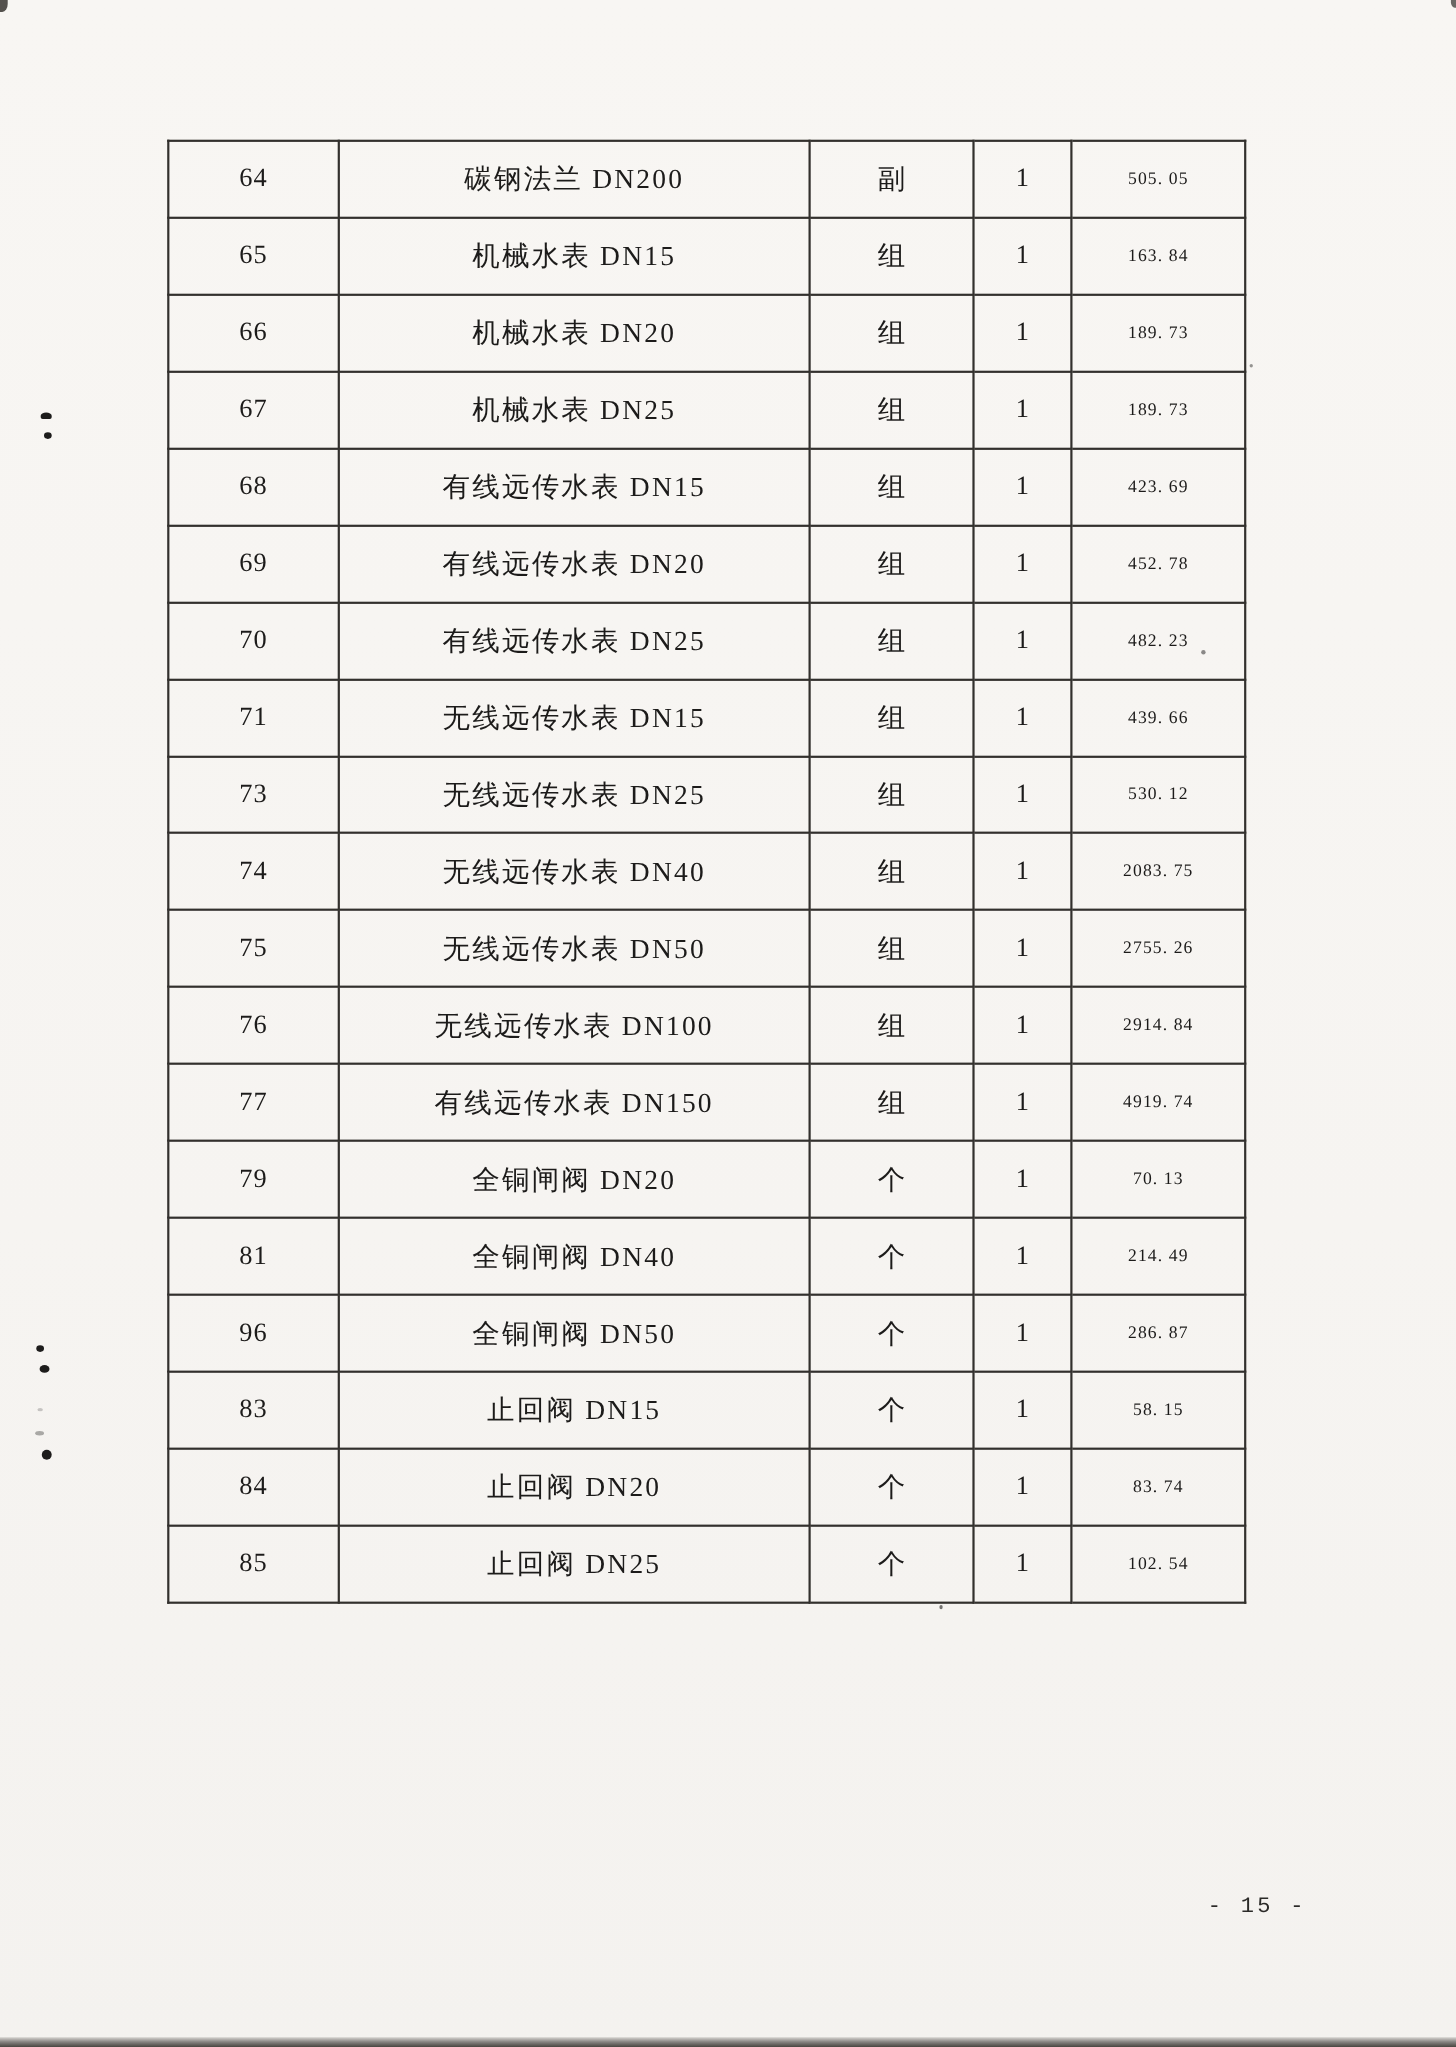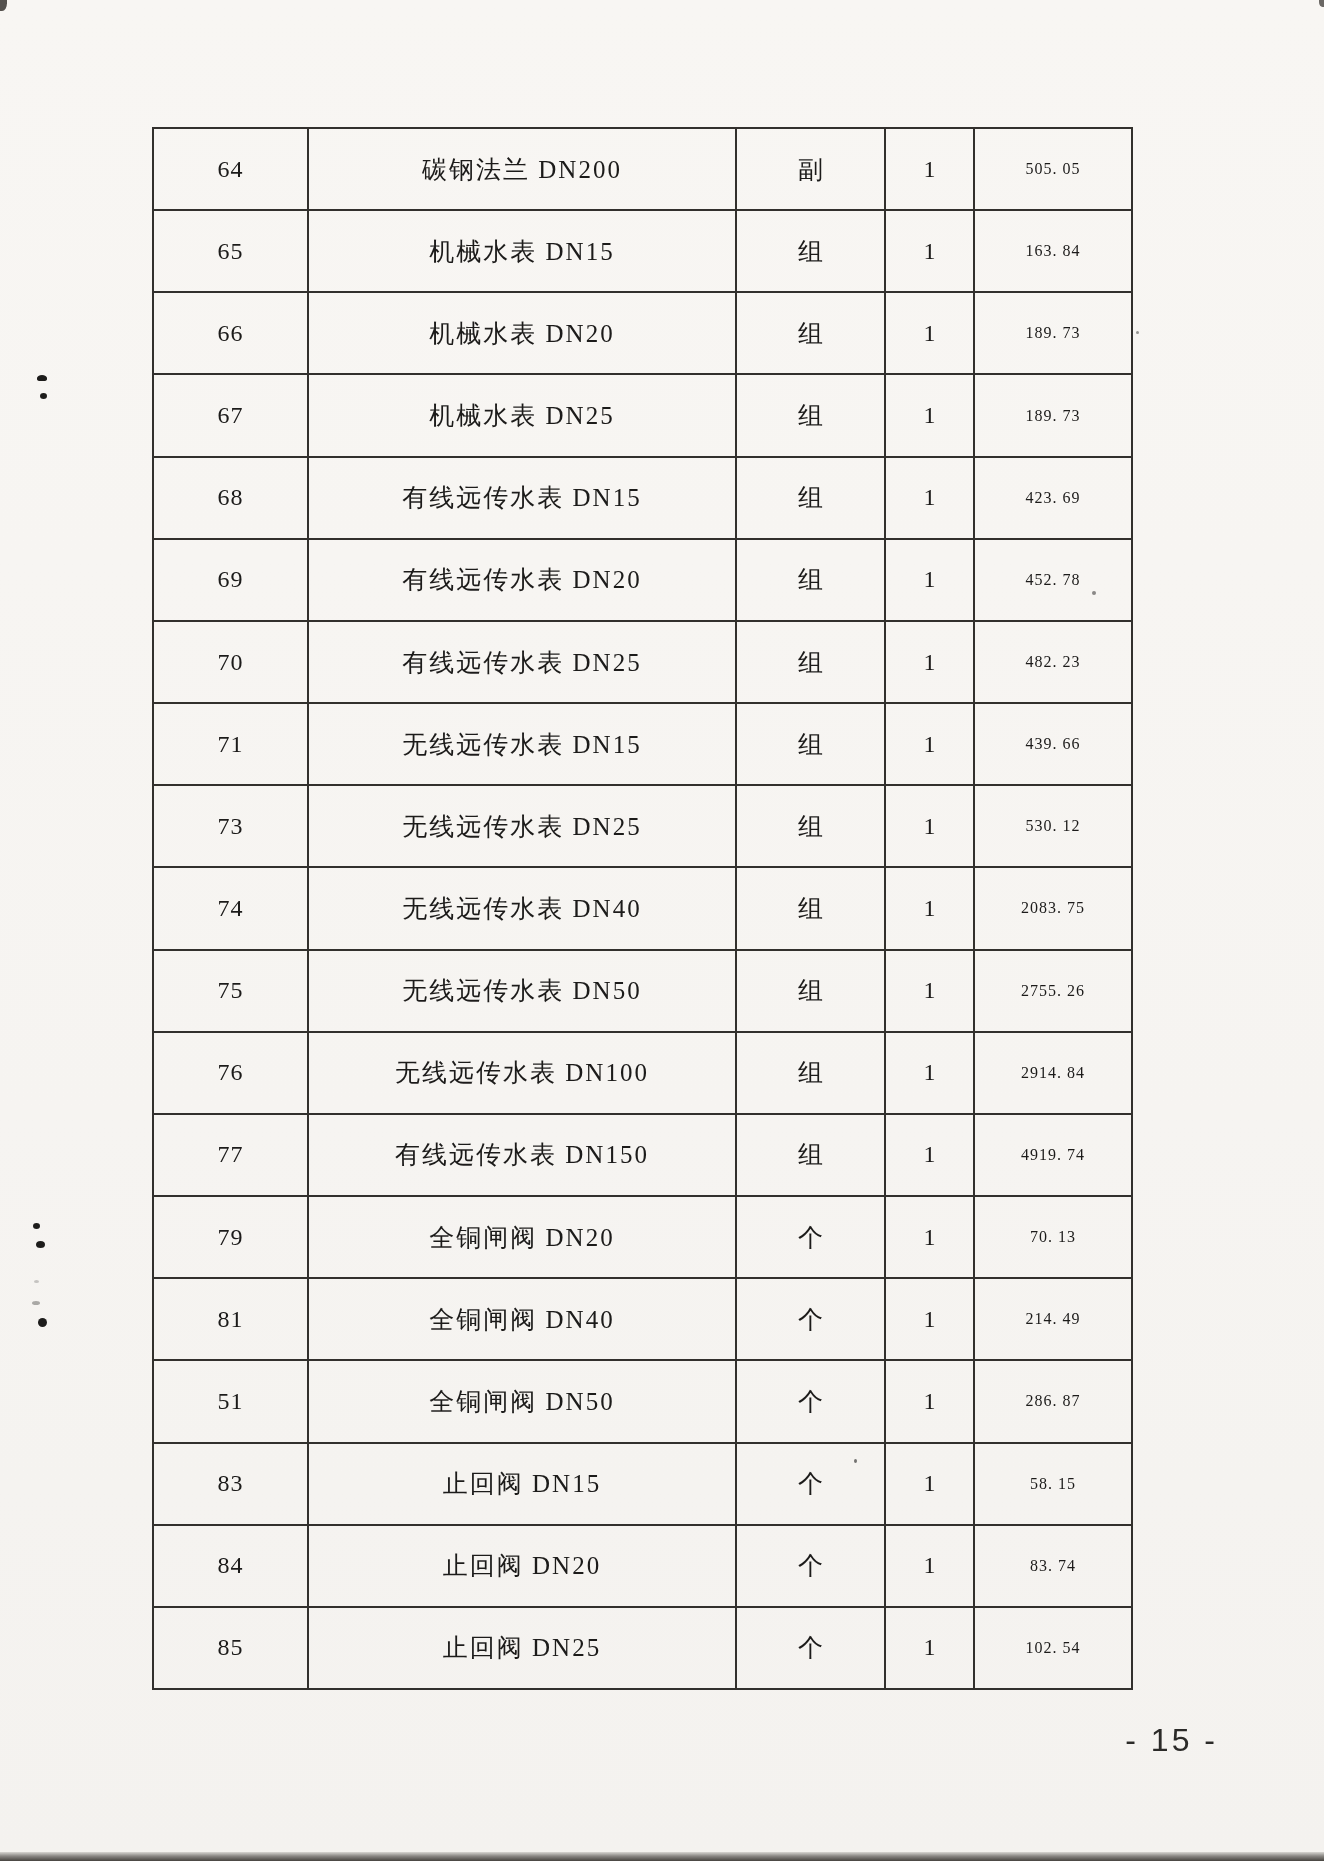--- a/index.html
+++ b/index.html
@@ -17,21 +17,21 @@
     inset: 0;
     width: 1324px;
     height: 1861px;
     background: linear-gradient(180deg, #f8f6f3 0%, #f6f4f1 60%, #f4f2ef 100%);
   }
   table.price-table {
     position: absolute;
     left: 152px;
     top: 127px;
     width: 979px;
-    height: 1563px;
+    height: 1331px;
     border-collapse: collapse;
     table-layout: fixed;
   }
   table.price-table td {
     border: 2px solid #32302d;
     text-align: center;
     vertical-align: middle;
     color: #1c1b1a;
     padding: 0;
     white-space: nowrap;
@@ -40,25 +40,25 @@
   td.c-name  { font-size: 25px; letter-spacing: 2px; }
   td.c-unit  { font-size: 25px; }
   td.c-qty   { font-size: 24px; }
   td.c-price { font-size: 16px; letter-spacing: 1px; }
 
   #page-number {
     position: absolute;
     left: 1098px;
     top: 1722px;
     width: 120px;
-    font-size: 32px;
+    font-size: 20px;
     letter-spacing: 3px;
     color: #2b2a28;
-    text-align: right;
-    font-family: Liberation Sans, sans-serif;
+    text-align: left;
+    font-family: Liberation Mono, monospace;
   }
 
   .dot {
     position: absolute;
     background: #1d1c1b;
     border-radius: 50%;
   }
   #bottom-edge {
     position: absolute;
     left: 0;
@@ -195,21 +195,21 @@
     <td class="c-price">70. 13</td>
   </tr>
         <tr>
     <td class="c-seq">81</td>
     <td class="c-name">全铜闸阀 DN40</td>
     <td class="c-unit">个</td>
     <td class="c-qty">1</td>
     <td class="c-price">214. 49</td>
   </tr>
         <tr>
-    <td class="c-seq">51</td>
+    <td class="c-seq">96</td>
     <td class="c-name">全铜闸阀 DN50</td>
     <td class="c-unit">个</td>
     <td class="c-qty">1</td>
     <td class="c-price">286. 87</td>
   </tr>
         <tr>
     <td class="c-seq">83</td>
     <td class="c-name">止回阀 DN15</td>
     <td class="c-unit">个</td>
     <td class="c-qty">1</td>

